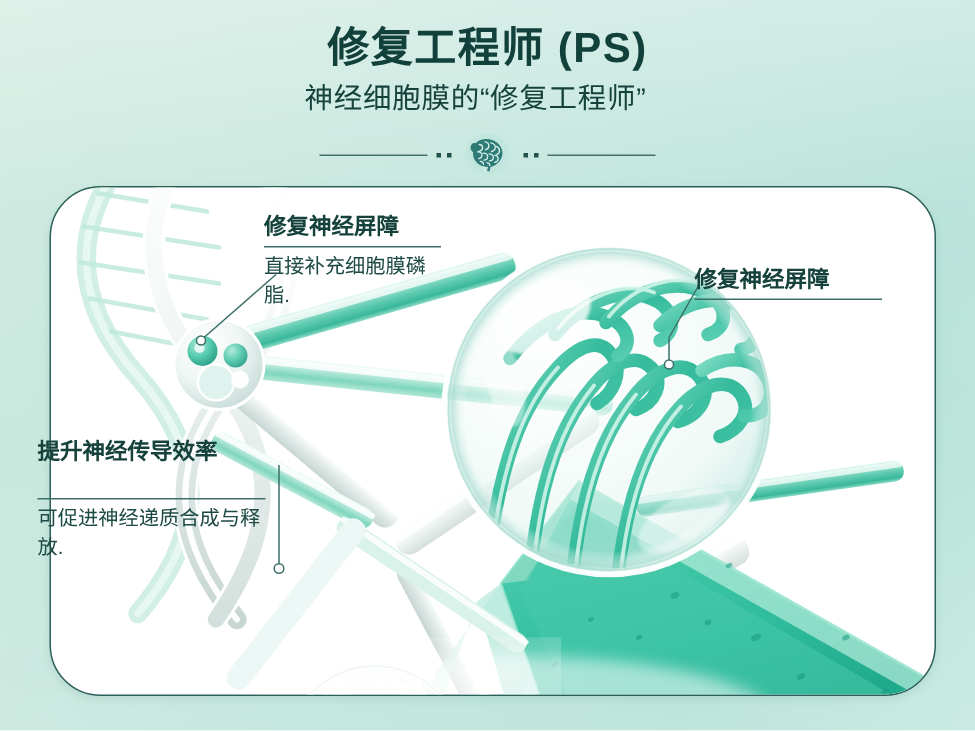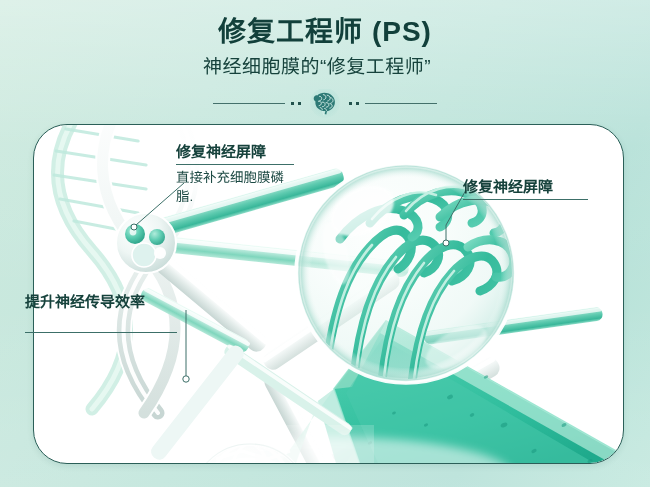--- a/index.html
+++ b/index.html
@@ -510,15 +510,16 @@
     <div class="c-title">修复神经屏障</div>
     <div class="c-body">直接补充细胞膜磷脂.</div>
   </div>
 
   <div class="callout" id="callout-antifatigue">
     <div class="c-title">修复神经屏障</div>
   </div>
 
   <div class="callout" id="callout-conduction">
     <div class="c-title">提升神经传导效率</div>
+    <div class="c-body">可促进神经递质合成与释放.</div>
   </div>
 
 </div>
 
 </body></html>

